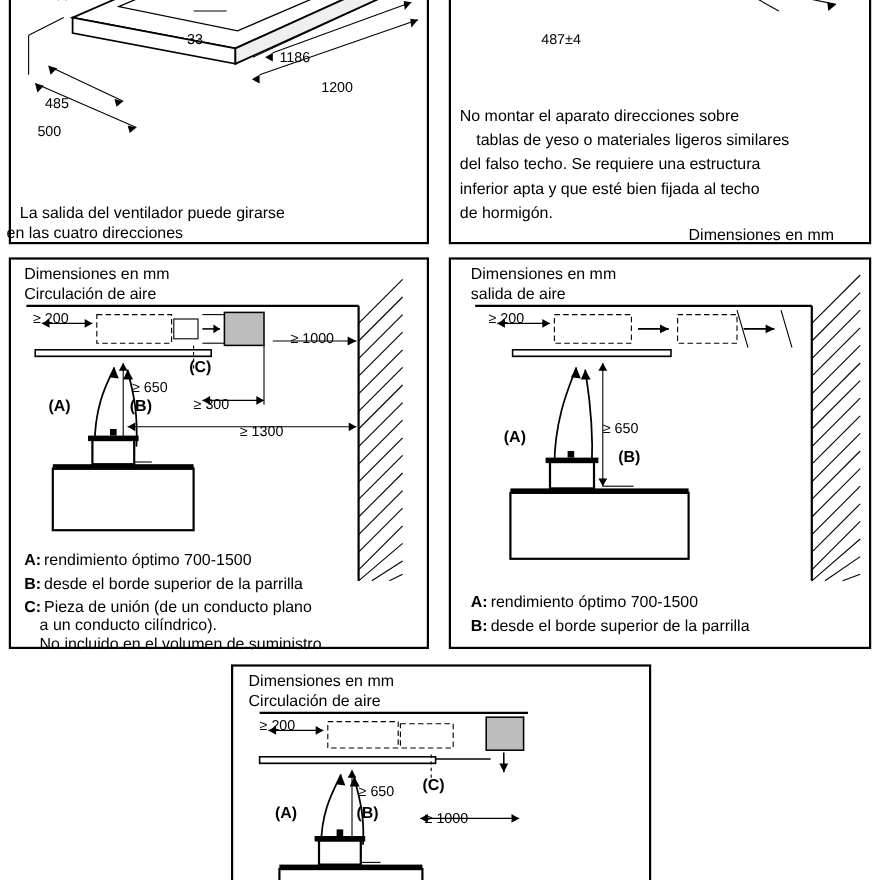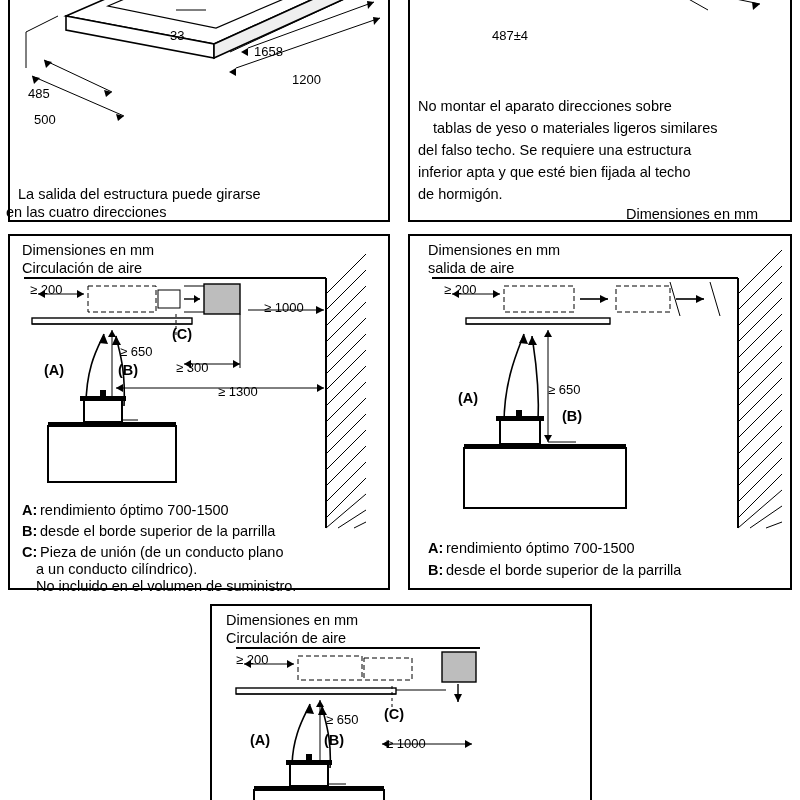--- a/index.html
+++ b/index.html
@@ -54,26 +54,26 @@
   <path d="M228,128 L372,78" stroke="#000" stroke-width="1"></path>
   <path d="M228,128 l-7,4 l7,4 z" fill="#000"></path>
   <path d="M372,78 l-7,-1 l1,8 z" fill="#000"></path>
   <path d="M206,2 L206,-30" stroke="#000" stroke-width="1"></path>
   <path d="M232,8 L232,-30" stroke="#000" stroke-width="1"></path>
   <path d="M168,70 L198,70" stroke="#000" stroke-width="1"></path>
 </svg>
 
 <div class="txt dimb" style="left:14px;top:-12px;">221 x 68</div>
 <div class="txt dimb" style="left:170px;top:28px;">33</div>
-<div class="txt dimb" style="left:254px;top:44px;">1658</div>
+<div class="txt dimb" style="left:254px;top:44px;">1186</div>
 <div class="txt dimb" style="left:244px;top:72px;margin-left:48px;">1200</div>
-<div class="txt dimb" style="left:28px;top:86px;">485</div>
+<div class="txt dimb" style="left:41px;top:86px;">485</div>
 <div class="txt dimb" style="left:34px;top:112px;text-align:center;">500</div>
 
-<div class="txt lbl" style="left:18px;top:186px;">La salida del estructura puede girarse</div>
+<div class="txt lbl" style="left:18px;top:186px;">La salida del ventilador puede girarse</div>
 <div class="txt lbl" style="left:6px;top:204px;">en las cuatro direcciones</div>
 
 <div class="panel" style="left:408px;top:-60px;width:384px;height:282px;"></div>
 
 <svg style="left:408px;top:-60px;width:384px;height:120px;">
   <polygon points="180,-40 330,-68 372,-20 214,10" fill="#ffffff" stroke="#000" stroke-width="1.6"></polygon>
   <polygon points="180,-40 214,10 214,22 180,-28" fill="#ffffff" stroke="#000" stroke-width="1.6"></polygon>
   <polygon points="214,10 372,-20 372,-8 214,22" fill="#efefef" stroke="#000" stroke-width="1.6"></polygon>
   <path d="M222,26 L300,70" stroke="#000" stroke-width="1"></path>
   <path d="M380,-4 L348,56" stroke="#000" stroke-width="1"></path>

